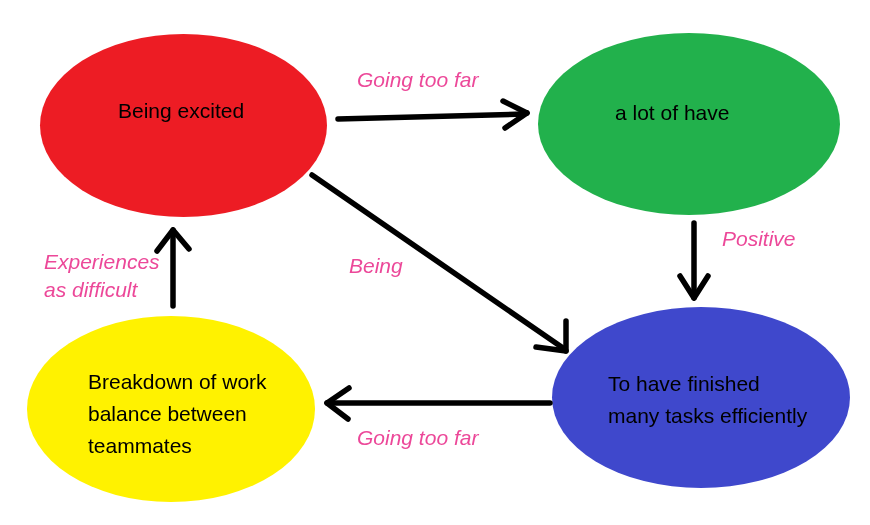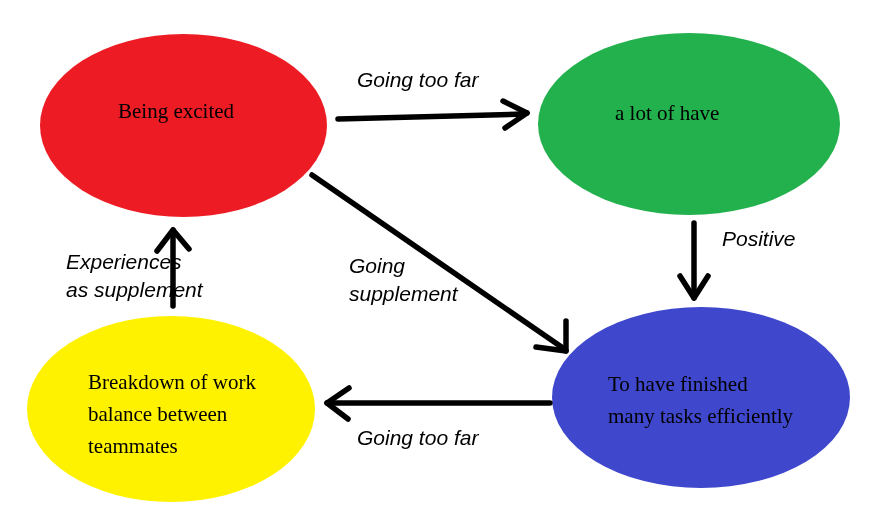--- a/index.html
+++ b/index.html
@@ -20,24 +20,24 @@
     border-radius: 50%;
   }
   .node-text {
     position: absolute;
     color: #000000;
     font-size: 21px;
     line-height: 32px;
     white-space: nowrap;
     text-align: left;
   }
-  .node-text span { display: block; font-family: Liberation Serif, serif; }
+  .node-text span { display: block; }
   .edge-label {
     position: absolute;
-    color: #000000;
+    color: #ec4899;
     font-size: 21px;
     font-style: italic;
     line-height: 28px;
     white-space: nowrap;
     text-align: left;
   }
   .edge-label span { display: block; }
   .arrow-layer {
     position: absolute;
     left: 0;
@@ -108,24 +108,23 @@
     </g>
   </svg>
 
   <div class="edge-label" style="left:357px; top:66px;">
     <span>Going too far</span>
   </div>
   <div class="edge-label" style="left:722px; top:225px;text-align:center;">
     <span>Positive</span>
   </div>
   <div class="edge-label" style="left:349px; top:252px;">
-    <span>Going</span>
-    <span>supplement</span>
+    <span>Being</span>
   </div>
   <div class="edge-label" style="left:357px; top:424px;">
     <span>Going too far</span>
   </div>
-  <div class="edge-label" style="left:44px; top:248px;margin-left:22px;">
+  <div class="edge-label" style="left:44px; top:248px;">
     <span>Experiences</span>
-    <span>as supplement</span>
+    <span>as difficult</span>
   </div>
 
 </div>
 
 </body></html>

